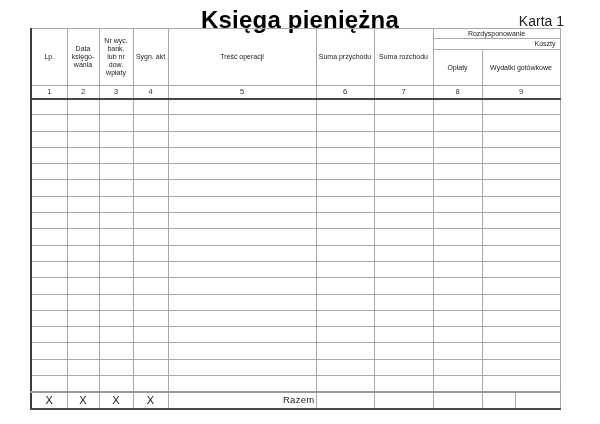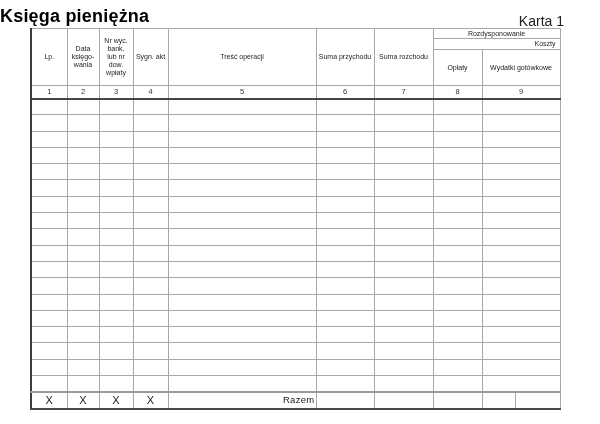--- a/index.html
+++ b/index.html
@@ -6,21 +6,21 @@
   html,body { background:#ffffff; }
   body {
     width:600px; height:424px;
     font-family:"Liberation Sans", sans-serif;
     -webkit-font-smoothing:antialiased;
   }
   .page { position:relative; width:600px; height:424px; background:#ffffff; overflow:hidden; }
 
   .title {
     position:absolute; top:6px; left:0; width:100%;
-    text-align:left; font-size:18px; font-weight:bold; color:#000;
+    text-align:center; font-size:24px; font-weight:bold; color:#000;
     letter-spacing:.2px;
   }
   .karta { position:absolute; top:13px; right:36px; font-size:14px; color:#222; }
 
   table.cashbook {
     position:absolute; left:30px; top:28px; width:529px;
     border-collapse:collapse; table-layout:fixed;
     border-top:1.5px solid #4a4a4a;
     border-right:1.5px solid #5a5a5a;
     border-bottom:2px solid #4a4a4a;

